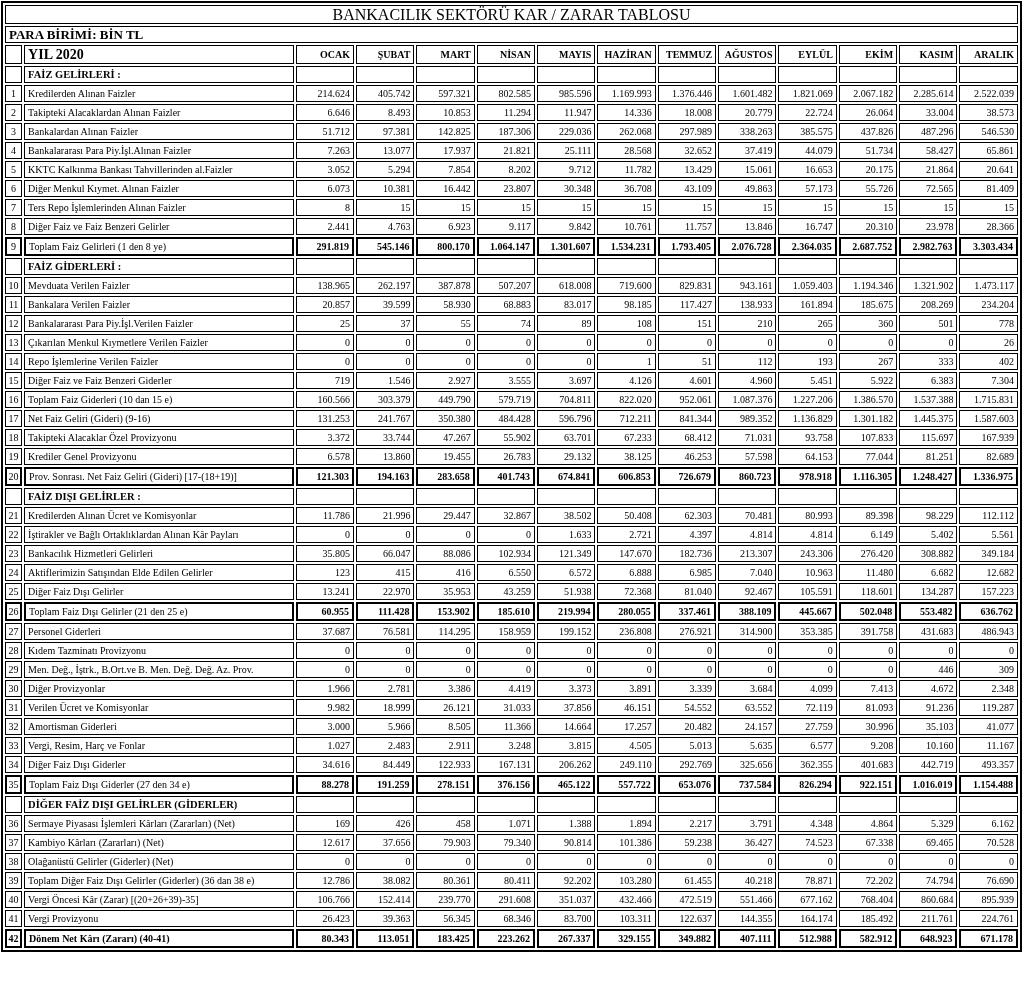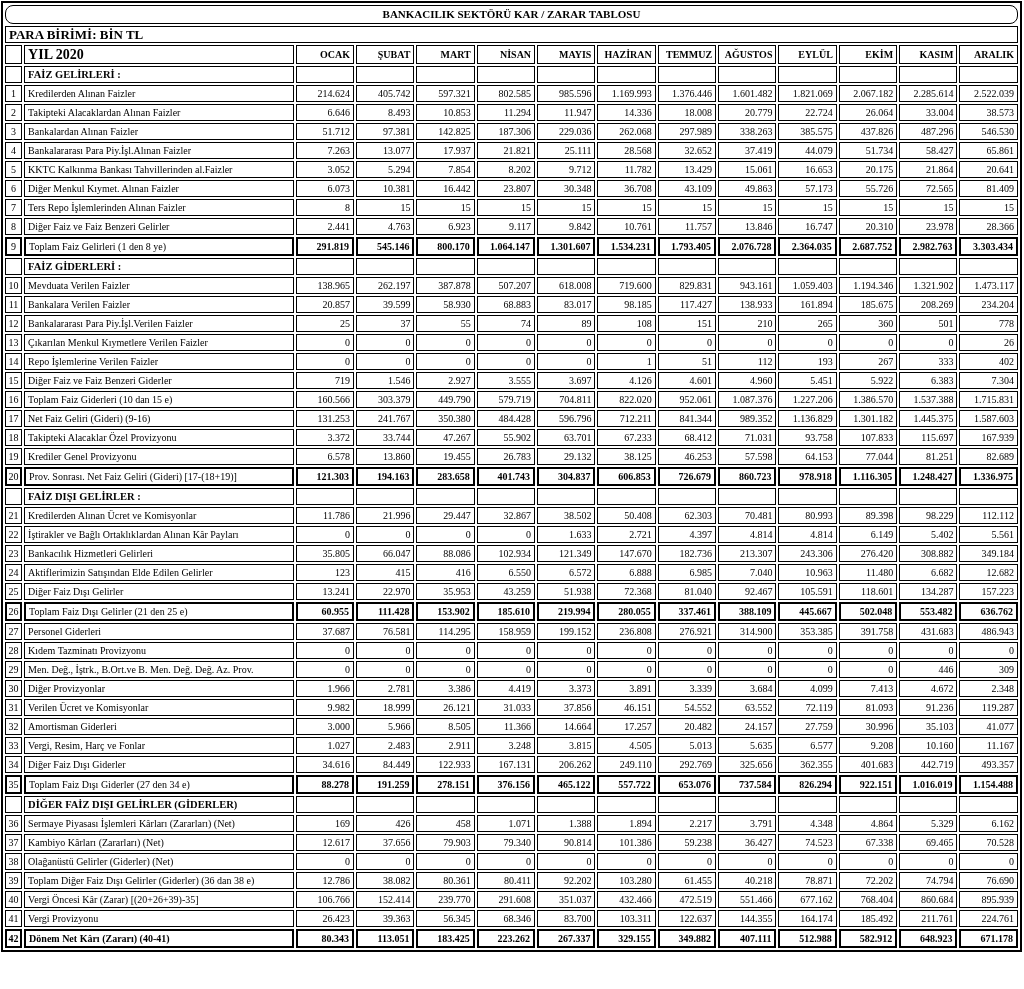--- a/index.html
+++ b/index.html
@@ -7,21 +7,21 @@
          font-family:"Liberation Serif","DejaVu Serif",serif; }
   .page { padding:1px 1px; }
   table.plt { width:1021px; table-layout:fixed; border-collapse:separate;
               border-spacing:2px; border:2px solid #000; background:#fff; }
   col.ncol { width:17px; }
   col.lcol { width:268px; }
   col.mcol { width:58px; }
   td { border:1.5px solid #000; background:#fff; font-size:10px;
        height:13px; line-height:13px; padding:1px 3px; overflow:hidden;
        white-space:nowrap; color:#000; }
-  td.title { text-align:center; font-weight:bold; font-size:11px; height:15px;border-radius:8px; }
+  td.title { text-align:center; font-weight:normal; font-size:16px; height:15px; }
   td.currency { text-align:left; font-weight:bold; font-size:13px; height:13px; }
   td.month { text-align:right; font-weight:bold; font-size:10px; height:15px; }
   td.year { text-align:left; font-weight:bold; font-size:14px; height:15px; }
   td.corner { height:15px; }
   td.num { text-align:center; padding:1px 1px; }
   td.label { text-align:left; }
   td.val { text-align:right; font-variant-numeric:tabular-nums; }
   tr.section td.label { font-weight:bold; font-size:10.5px; }
   tr.total td { border-width:2.2px; }
   tr.total td.val { font-weight:bold;padding-left:11px; }
@@ -396,21 +396,21 @@
           <td class="val">81.251</td>
           <td class="val">82.689</td>
         </tr>
         <tr class="total">
           <td class="num">20</td>
           <td class="label">Prov. Sonrası. Net Faiz Geliri (Gideri) [17-(18+19)]</td>
           <td class="val">121.303</td>
           <td class="val">194.163</td>
           <td class="val">283.658</td>
           <td class="val">401.743</td>
-          <td class="val">304.837</td>
+          <td class="val">674.841</td>
           <td class="val">606.853</td>
           <td class="val">726.679</td>
           <td class="val">860.723</td>
           <td class="val">978.918</td>
           <td class="val">1.116.305</td>
           <td class="val">1.248.427</td>
           <td class="val">1.336.975</td>
         </tr>
         <tr class="section">
           <td class="num"></td>

